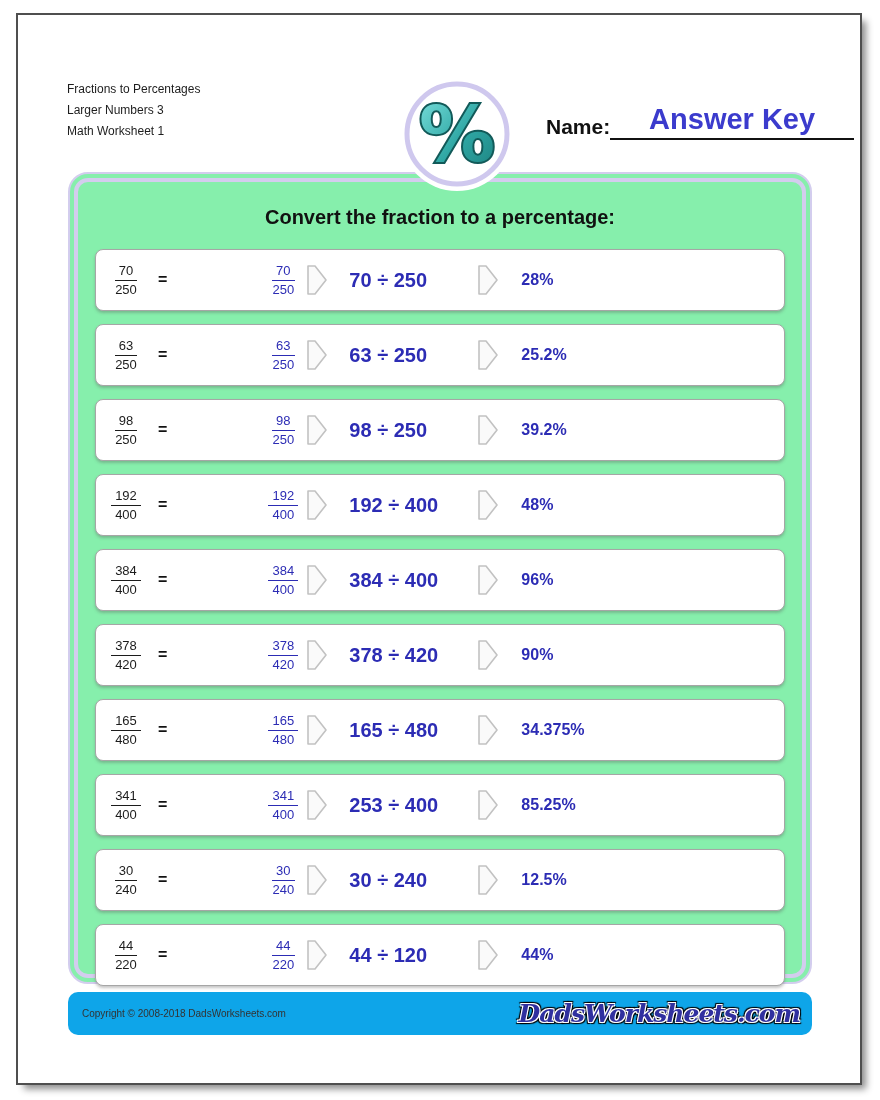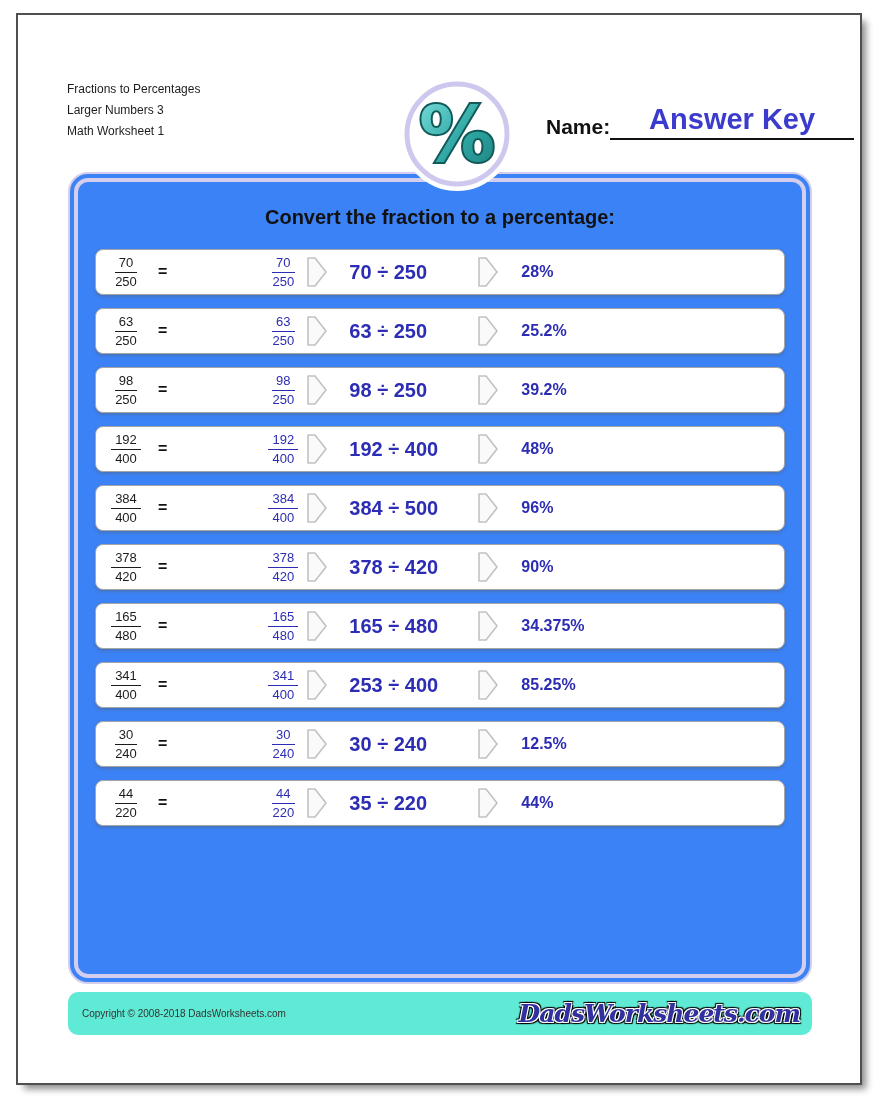--- a/index.html
+++ b/index.html
@@ -11,40 +11,40 @@
   .hdr{position:absolute;left:49px;top:64px;font-size:12px;line-height:21px;color:#1d1d1d;}
   
   .badge{position:absolute;left:381px;top:61px;width:116px;height:116px;z-index:5;}
   
   .name-area{position:absolute;left:528px;top:90px;width:308px;display:flex;align-items:flex-end;}
   .name-label{font-size:21px;font-weight:700;color:#111;padding-bottom:1px;}
   .name-underline{flex:1;border-bottom:2px solid #111;text-align:center;}
   .answer-key{font-size:29px;font-weight:700;color:#3b3bcd;line-height:1;display:inline-block;padding-bottom:4px;}
   
   .sheet{position:absolute;left:50px;top:157px;width:744px;height:812px;box-sizing:border-box;
-    border:2px solid #d3cdee;border-radius:20px;padding:4px;background:#3b82f6;}
+    border:2px solid #d3cdee;border-radius:20px;padding:4px;background:#86efac;}
   .sheet-inner{height:100%;box-sizing:border-box;border:4px solid #d3cdee;border-radius:14px;
     padding:14px 17px 0 17px;}
   .sheet-title{text-align:center;font-size:20px;font-weight:700;color:#111;margin:10px 0 20px 0;}
   
-  .row{height:46px;box-sizing:border-box;background:#fff;border:1px solid #a6a6a6;border-radius:8px;
+  .row{height:62px;box-sizing:border-box;background:#fff;border:1px solid #a6a6a6;border-radius:8px;
     box-shadow:0 2px 3px rgba(90,90,90,0.35);display:flex;align-items:center;margin-bottom:13px;}
   .frac{display:inline-flex;flex-direction:column;align-items:center;font-size:13px;line-height:1.2;}
   .frac .num{padding:0 4px 1px 4px;border-bottom:1.5px solid currentColor;}
   .frac .den{padding-top:1px;}
   .frac-black{color:#1c1c1c;margin-left:10px;width:40px;}
   .frac-blue{color:#2c2cb4;margin-left:96px;width:40px;}
   .eq{font-size:16px;font-weight:700;color:#111;margin-left:12px;}
   .arrow1{margin-left:2px;}
   .division{color:#2c2cb4;font-size:20px;font-weight:700;margin-left:20px;width:112px;white-space:nowrap;}
   .arrow2{margin-left:15px;}
   .percent{color:#2c2cb4;font-size:16px;font-weight:700;margin-left:21px;white-space:nowrap;}
   
   .footer-band{position:absolute;left:50px;top:977px;width:744px;height:43px;box-sizing:border-box;
-    background:#5eead4;border-radius:10px;display:flex;align-items:center;justify-content:space-between;
+    background:#0ea5e9;border-radius:10px;display:flex;align-items:center;justify-content:space-between;
     padding:0 12px 0 14px;}
   .copyright{font-size:10px;color:#333;line-height:1.6;}
   .logo{font-family:"DejaVu Serif",serif;font-style:italic;font-weight:700;font-size:25px;
     color:#30309f;letter-spacing:-1px;
     text-shadow:-1px -1px 0 #fff,1px -1px 0 #fff,-1px 1px 0 #fff,1px 1px 0 #fff,
       -2px -2px 1px #000,2px -2px 1px #000,-2px 2px 1px #000,2px 2px 1px #000;}
 </style>
 </head>
 <body>
 
@@ -166,21 +166,21 @@
       <span class="den">400</span>
     </span>
     <span class="eq">=</span>
     <span class="frac frac-blue">
       <span class="num">384</span>
       <span class="den">400</span>
     </span>
     <svg class="arrow1" width="24" height="34" viewBox="0 0 24 34">
       <polygon points="3,3 10,3 21,17 10,31 3,31" fill="#fafafa" stroke="#c2c2c2" stroke-width="1.6" stroke-linejoin="round"></polygon>
     </svg>
-    <span class="division">384 ÷ 500</span>
+    <span class="division">384 ÷ 400</span>
     <svg class="arrow2" width="24" height="34" viewBox="0 0 24 34">
       <polygon points="3,3 10,3 21,17 10,31 3,31" fill="#fafafa" stroke="#c2c2c2" stroke-width="1.6" stroke-linejoin="round"></polygon>
     </svg>
     <span class="percent">96%</span>
   </div>
 
   <div class="row">
     <span class="frac frac-black">
       <span class="num">378</span>
       <span class="den">420</span>
@@ -266,21 +266,21 @@
       <span class="den">220</span>
     </span>
     <span class="eq">=</span>
     <span class="frac frac-blue">
       <span class="num">44</span>
       <span class="den">220</span>
     </span>
     <svg class="arrow1" width="24" height="34" viewBox="0 0 24 34">
       <polygon points="3,3 10,3 21,17 10,31 3,31" fill="#fafafa" stroke="#c2c2c2" stroke-width="1.6" stroke-linejoin="round"></polygon>
     </svg>
-    <span class="division">35 ÷ 220</span>
+    <span class="division">44 ÷ 120</span>
     <svg class="arrow2" width="24" height="34" viewBox="0 0 24 34">
       <polygon points="3,3 10,3 21,17 10,31 3,31" fill="#fafafa" stroke="#c2c2c2" stroke-width="1.6" stroke-linejoin="round"></polygon>
     </svg>
     <span class="percent">44%</span>
   </div>
 </div>
     </div>
   </div>
 
   <div class="footer-band">

